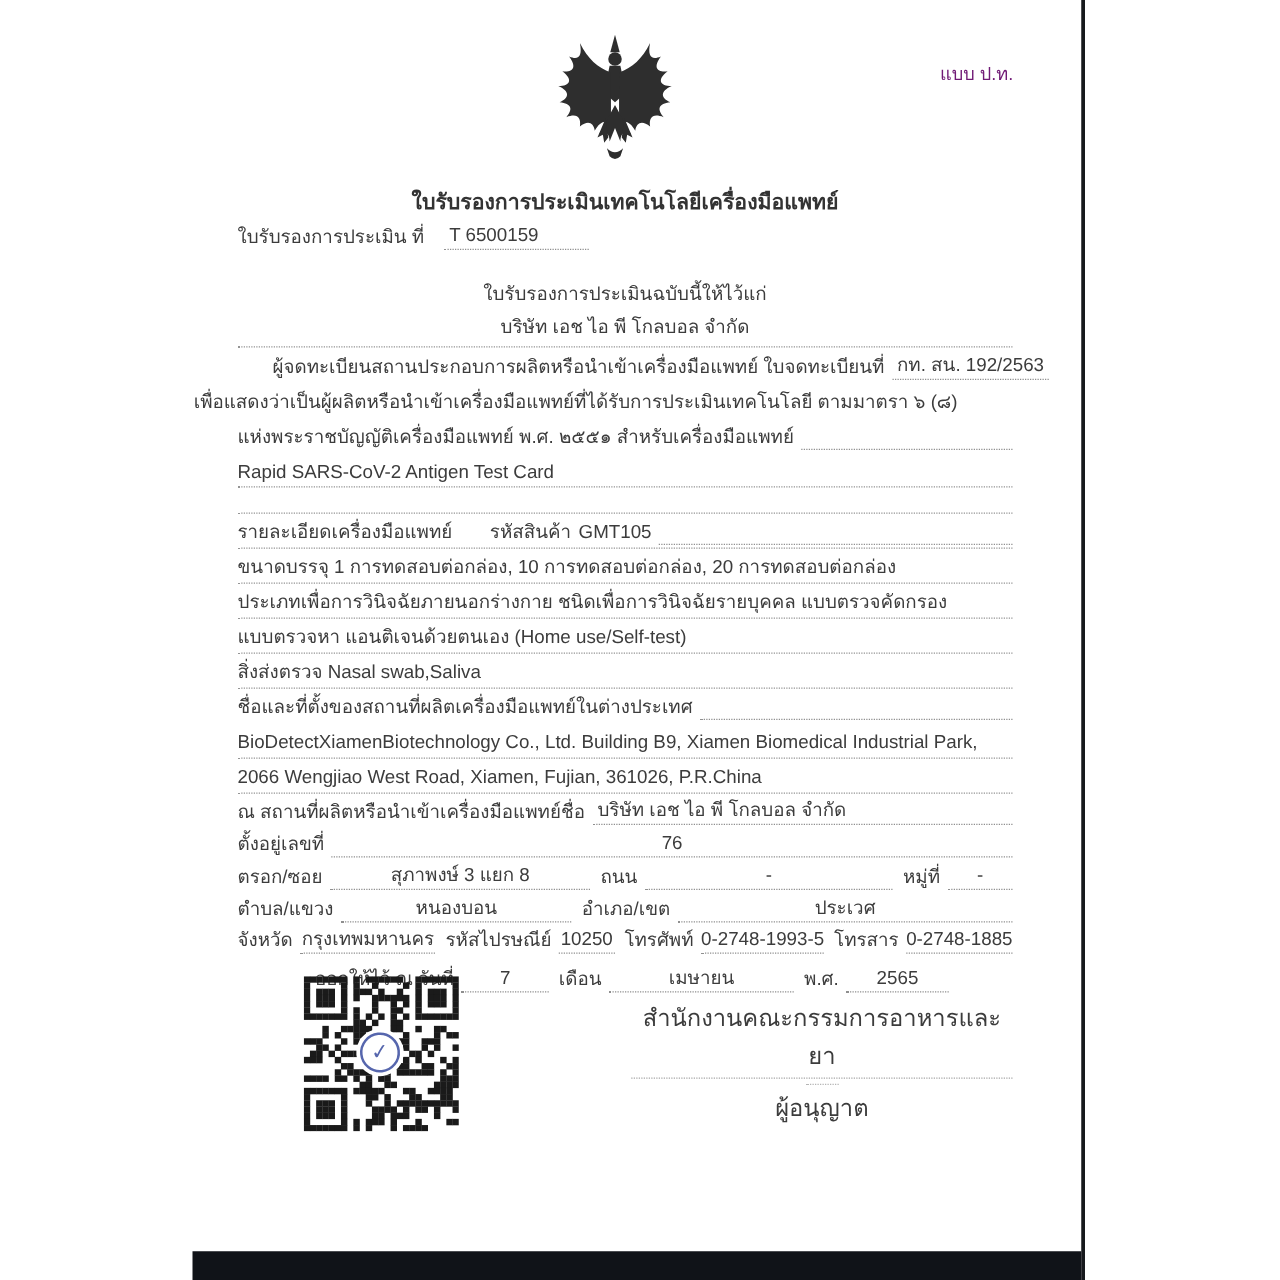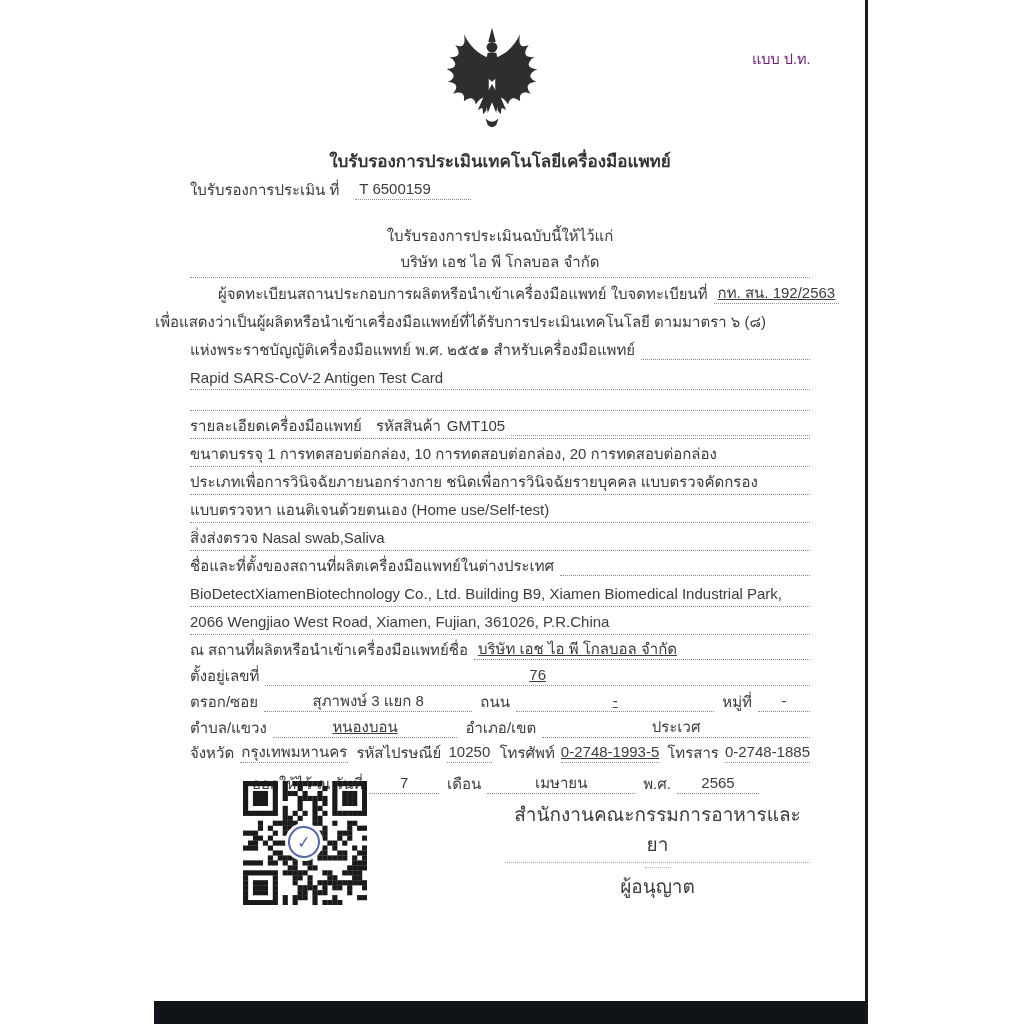--- a/index.html
+++ b/index.html
@@ -16,21 +16,21 @@
   .garuda{position:absolute;left:438px;top:26px;width:108px;height:116px;}
 
   .doc-title{position:absolute;left:190px;top:147px;width:620px;text-align:center;
              font-weight:bold;font-size:17px;color:#333;}
 
   .row{position:absolute;left:190px;width:620px;height:22px;display:flex;
        align-items:flex-end;font-size:15px;color:#3c3c3c;white-space:nowrap;line-height:1.25;}
   .row.center{justify-content:center;}
   .sep{position:absolute;left:190px;width:620px;height:0;border-top:1px dotted #949494;}
   .dot{border-bottom:1px dotted #8f8f8f;}
-  .fill{flex:1;text-decoration:underline;}
+  .fill{flex:1;}
   .ctr{text-align:center;}
   .lbl{margin-right:6px;}
   .ml{margin-left:8px;margin-top:29px;}
   .v{padding:0 4px;}
 
   .qr-wrap{position:absolute;left:243px;top:781px;width:124px;height:124px;}
   .qr-wrap svg{display:block;}
   .qr-logo{position:absolute;left:45px;top:45px;width:28px;height:28px;border-radius:50%;
            background:#fff;border:2px solid #5666ad;box-shadow:0 0 0 3px #ffffff;
            display:flex;align-items:center;justify-content:center;color:#5666ad;
@@ -98,21 +98,21 @@
 
   <div class="row" style="top:366px">
     <span>Rapid SARS-CoV-2 Antigen Test Card</span>
   </div>
 
   <div class="sep" style="top:389px"></div>
   <div class="sep" style="top:410px"></div>
 
   <div class="row" style="top:414px">
     <span class="lbl">รายละเอียดเครื่องมือแพทย์</span>
-    <span class="lbl" style="margin-left:8px">รหัสสินค้า</span>
+    <span class="lbl" style="margin-left:24px">รหัสสินค้า</span>
     <span>GMT105</span>
     <span class="dot fill" style="margin-left:6px"></span>
   </div>
   <div class="sep" style="top:438px"></div>
 
   <div class="row" style="top:442px">
     <span>ขนาดบรรจุ 1 การทดสอบต่อกล่อง, 10 การทดสอบต่อกล่อง, 20 การทดสอบต่อกล่อง</span>
   </div>
   <div class="sep" style="top:466px"></div>
 

